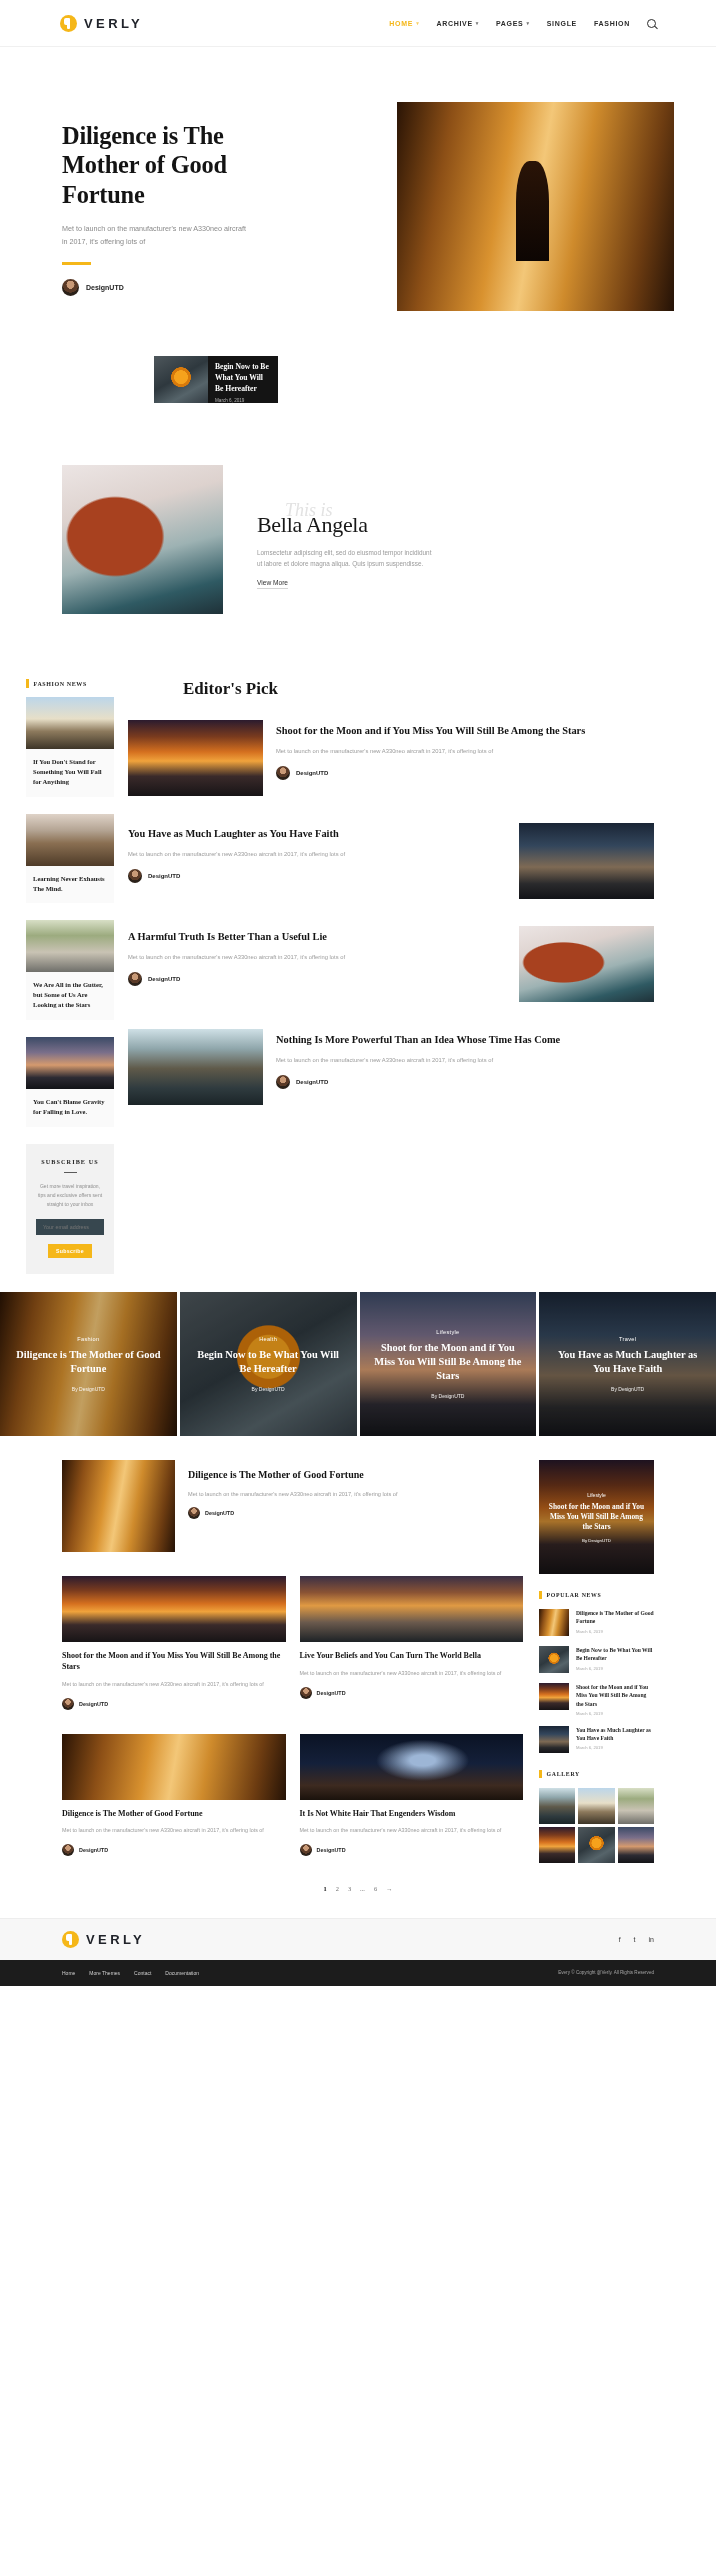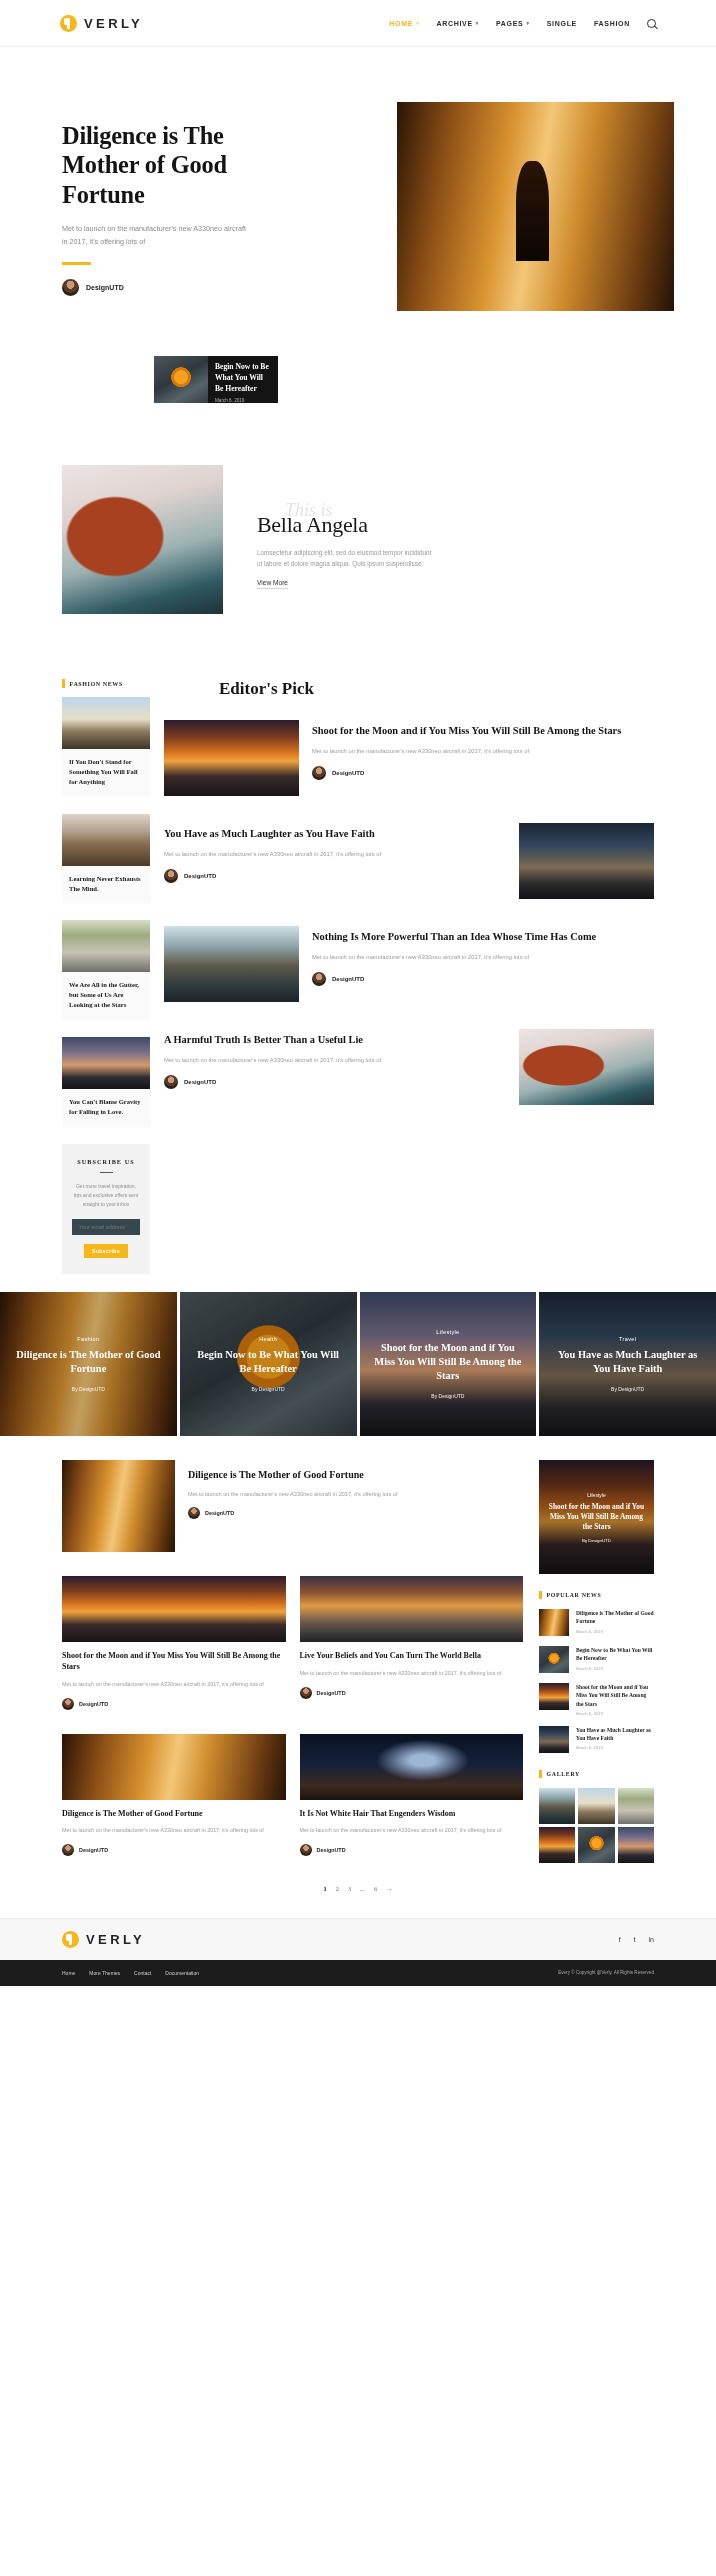--- a/index.html
+++ b/index.html
@@ -122,21 +122,21 @@
     font-family: "Liberation Serif", serif; font-weight: 400;
     font-size: 22px; color: #181818; margin-top: -7px; letter-spacing: -0.3px;
   }
   .bella-desc { margin-top: 9px; font-size: 6.4px; line-height: 1.75; color: #9a9a9a; max-width: 177px; }
   .bella-more {
     display: inline-block; margin-top: 10px; font-size: 6.6px; color: #303030;
     border-bottom: 1px solid #d4d4d4; padding-bottom: 2px; cursor: pointer;
   }
 
   
-  .editors { display: flex; padding: 0 62px 0 62px; gap: 14px; }
+  .editors { display: flex; padding: 0 62px 0 26px; gap: 14px; }
   .side-col { width: 88px; flex: none; }
   .side-label { display: flex; align-items: center; gap: 5px; margin-bottom: 9px; }
   .side-label-bar { width: 2.6px; height: 9px; background: #f5b719; }
   .side-label-text {
     font-family: "Liberation Serif", serif; font-weight: 700;
     font-size: 6px; letter-spacing: 0.6px; color: #1f1f1f;
   }
   .side-card { background: #fafafa; margin-bottom: 17px; }
   .side-thumb { width: 88px; height: 52px; }
   .side-title {
@@ -415,43 +415,43 @@
         <div class="ep-body">
           <div class="ep-title">You Have as Much Laughter as You Have Faith</div>
           <div class="ep-excerpt">Met to launch on the manufacturer's new A330neo aircraft in 2017, it's offering lots of</div>
           <div class="ep-byline">
             <div class="ep-avatar"></div>
             <div class="ep-author">DesignUTD</div>
           </div>
         </div>
       </div>
 
+      <div class="ep-row reverse">
+        <div class="ep-img img-leaf"></div>
+        <div class="ep-body">
+          <div class="ep-title">A Harmful Truth Is Better Than a Useful Lie</div>
+          <div class="ep-excerpt">Met to launch on the manufacturer's new A330neo aircraft in 2017, it's offering lots of</div>
+          <div class="ep-byline">
+            <div class="ep-avatar"></div>
+            <div class="ep-author">DesignUTD</div>
+          </div>
+        </div>
+      </div>
+
       <div class="ep-row">
         <div class="ep-img img-lake"></div>
         <div class="ep-body">
           <div class="ep-title">Nothing Is More Powerful Than an Idea Whose Time Has Come</div>
           <div class="ep-excerpt">Met to launch on the manufacturer's new A330neo aircraft in 2017, it's offering lots of</div>
           <div class="ep-byline">
             <div class="ep-avatar"></div>
             <div class="ep-author">DesignUTD</div>
           </div>
         </div>
       </div>
-
-      <div class="ep-row reverse">
-        <div class="ep-img img-leaf"></div>
-        <div class="ep-body">
-          <div class="ep-title">A Harmful Truth Is Better Than a Useful Lie</div>
-          <div class="ep-excerpt">Met to launch on the manufacturer's new A330neo aircraft in 2017, it's offering lots of</div>
-          <div class="ep-byline">
-            <div class="ep-avatar"></div>
-            <div class="ep-author">DesignUTD</div>
-          </div>
-        </div>
-      </div>
     </div>
   </div>
 
   <div class="band">
     <div class="band-tile img-corridor">
       <div class="band-cat">Fashion</div>
       <div class="band-title">Diligence is The Mother of Good Fortune</div>
       <div class="band-by">
         <span>By </span><span>DesignUTD</span>
       </div>

